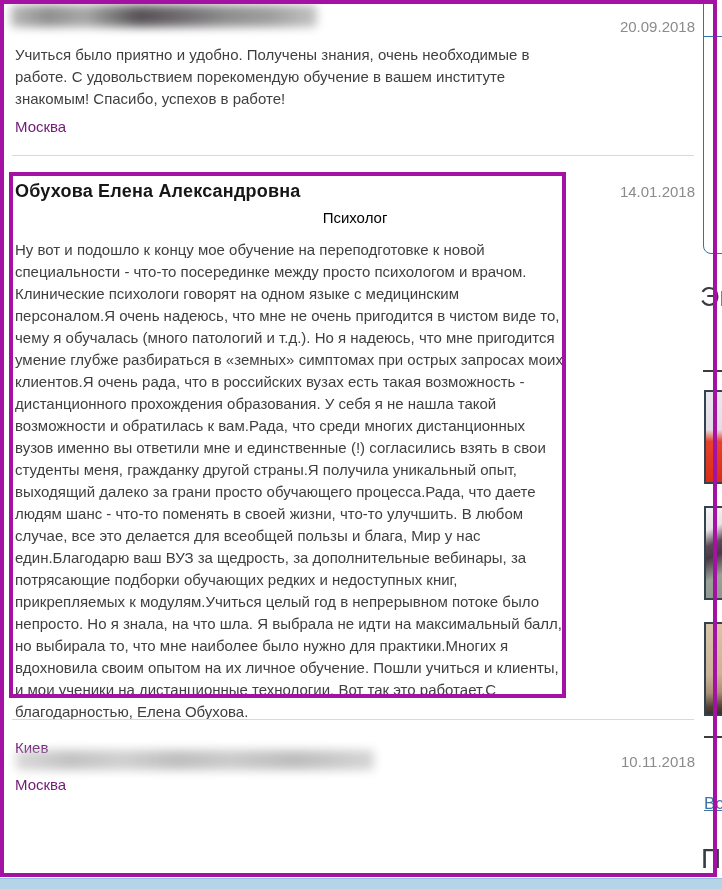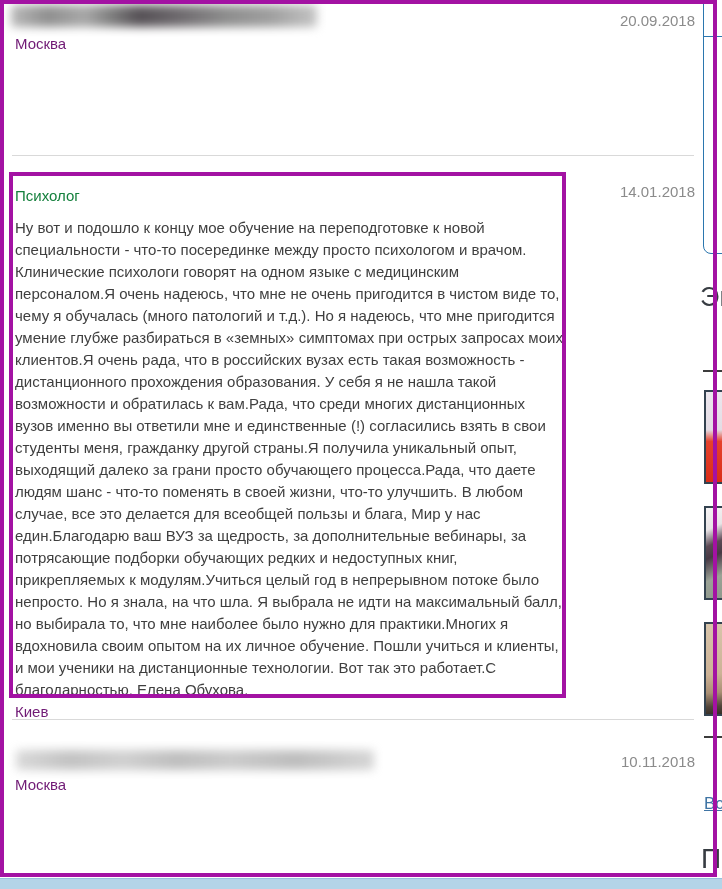--- a/index.html
+++ b/index.html
@@ -2,23 +2,23 @@
 <html><head>
 <meta charset="utf-8">
 <style>
   * { margin:0; padding:0; box-sizing:border-box; }
   html,body { width:722px; height:889px; background:#fff; }
   body { font-family:"Liberation Sans", sans-serif; overflow:hidden; }
   #page { position:relative; width:722px; height:889px; background:#fff; overflow:hidden; }
 
   
   .review { position:absolute; left:15px; width:680px; }
-  .review-date { position:absolute; top:12px; right:0; font-size:15px; color:#8b8b8b; }
+  .review-date { position:absolute; top:18px; right:0; font-size:15px; color:#8b8b8b; }
   .reviewer-name { font-size:18px; font-weight:bold; color:#161616; letter-spacing:.2px; }
-  .reviewer-role { font-size:15px; color:#15803d; margin-top:15px; }
+  .reviewer-role { font-size:15px; color:#000000; margin-top:7px;text-align:center; }
   .review-text { font-size:15px; color:#3f3f3f; line-height:22px; width:552px; }
   .review-text.dense { line-height:22px; width:548px; }
   .location-link { display:inline-block; font-size:15px; color:#701a75; text-decoration:none; cursor:pointer; }
   .divider { position:absolute; left:12px; width:682px; height:0; border-top:1px solid #d9d9d9; }
 
   
   .blur-name { position:relative; border-radius:3px; filter:blur(5px); overflow:hidden; }
   .blur-name.b1 { width:306px; height:22px;
     background:linear-gradient(90deg,#b9b9b9 0%,#8f8f8f 12%,#a8a8a8 24%,#7e7e7e 33%,#565156 42%,#6e6a6e 55%,#8d8d8d 70%,#9f9f9f 85%,#c4c4c4 100%); }
   .blur-name.b3 { width:358px; height:20px; opacity:.62;
@@ -44,29 +44,31 @@
     background:#b4d4e8; border-top:1px solid #97c2dd; cursor:pointer; }
 </style>
 </head>
 <body>
 
 <div id="page">
 
   <section class="review" style="top:0; height:155px;">
     <div class="review-date">20.09.2018</div>
     <div class="blur-name b1" style="margin-top:5px; margin-left:-4px;"></div>
+    <p class="review-text" style="margin-top:17px;">Учиться было приятно и удобно. Получены знания, очень необходимые в работе. С удовольствием порекомендую обучение в вашем институте знакомым! Спасибо, успехов в работе!</p>
     <a class="location-link" style="margin-top:8px;">Москва</a>
   </section>
   <div class="divider" style="top:155px;"></div>
 
   <section class="review" style="top:172px; height:547px;">
     <div class="review-date" style="top:11px;">14.01.2018</div>
+    <h2 class="reviewer-name" style="margin-top:9px;">Обухова Елена Александровна</h2>
     <div class="reviewer-role">Психолог</div>
     <p class="review-text dense" style="margin-top:13px;">Ну вот и подошло к концу мое обучение на переподготовке к новой специальности - что-то посерединке между просто психологом и врачом. Клинические психологи говорят на одном языке с медицинским персоналом.Я очень надеюсь, что мне не очень пригодится в чистом виде то, чему я обучалась (много патологий и т.д.). Но я надеюсь, что мне пригодится умение глубже разбираться в «земных» симптомах при острых запросах моих клиентов.Я очень рада, что в российских вузах есть такая возможность - дистанционного прохождения образования. У себя я не нашла такой возможности и обратилась к вам.Рада, что среди многих дистанционных вузов именно вы ответили мне и единственные (!) согласились взять в свои студенты меня, гражданку другой страны.Я получила уникальный опыт, выходящий далеко за грани просто обучающего процесса.Рада, что даете людям шанс - что-то поменять в своей жизни, что-то улучшить. В любом случае, все это делается для всеобщей пользы и блага, Мир у нас един.Благодарю ваш ВУЗ за щедрость, за дополнительные вебинары, за потрясающие подборки обучающих редких и недоступных книг, прикрепляемых к модулям.Учиться целый год в непрерывном потоке было непросто. Но я знала, на что шла. Я выбрала не идти на максимальный балл, но выбирала то, что мне наиболее было нужно для практики.Многих я вдохновила своим опытом на их личное обучение. Пошли учиться и клиенты, и мои ученики на дистанционные технологии. Вот так это работает.С благодарностью, Елена Обухова.</p>
-    <a class="location-link" style="margin-top:2px;">Киев</a>
+    <a class="location-link" style="margin-top:16px;">Киев</a>
   </section>
   <div class="divider" style="top:719px;"></div>
 
   <section class="review" style="top:742px; height:135px;">
     <div class="review-date" style="top:11px;">10.11.2018</div>
     <div class="blur-name b3" style="margin-top:8px; margin-left:1px;"></div>
     <a class="location-link" style="margin-top:6px;">Москва</a>
   </section>
 
   <div class="widget-box">

